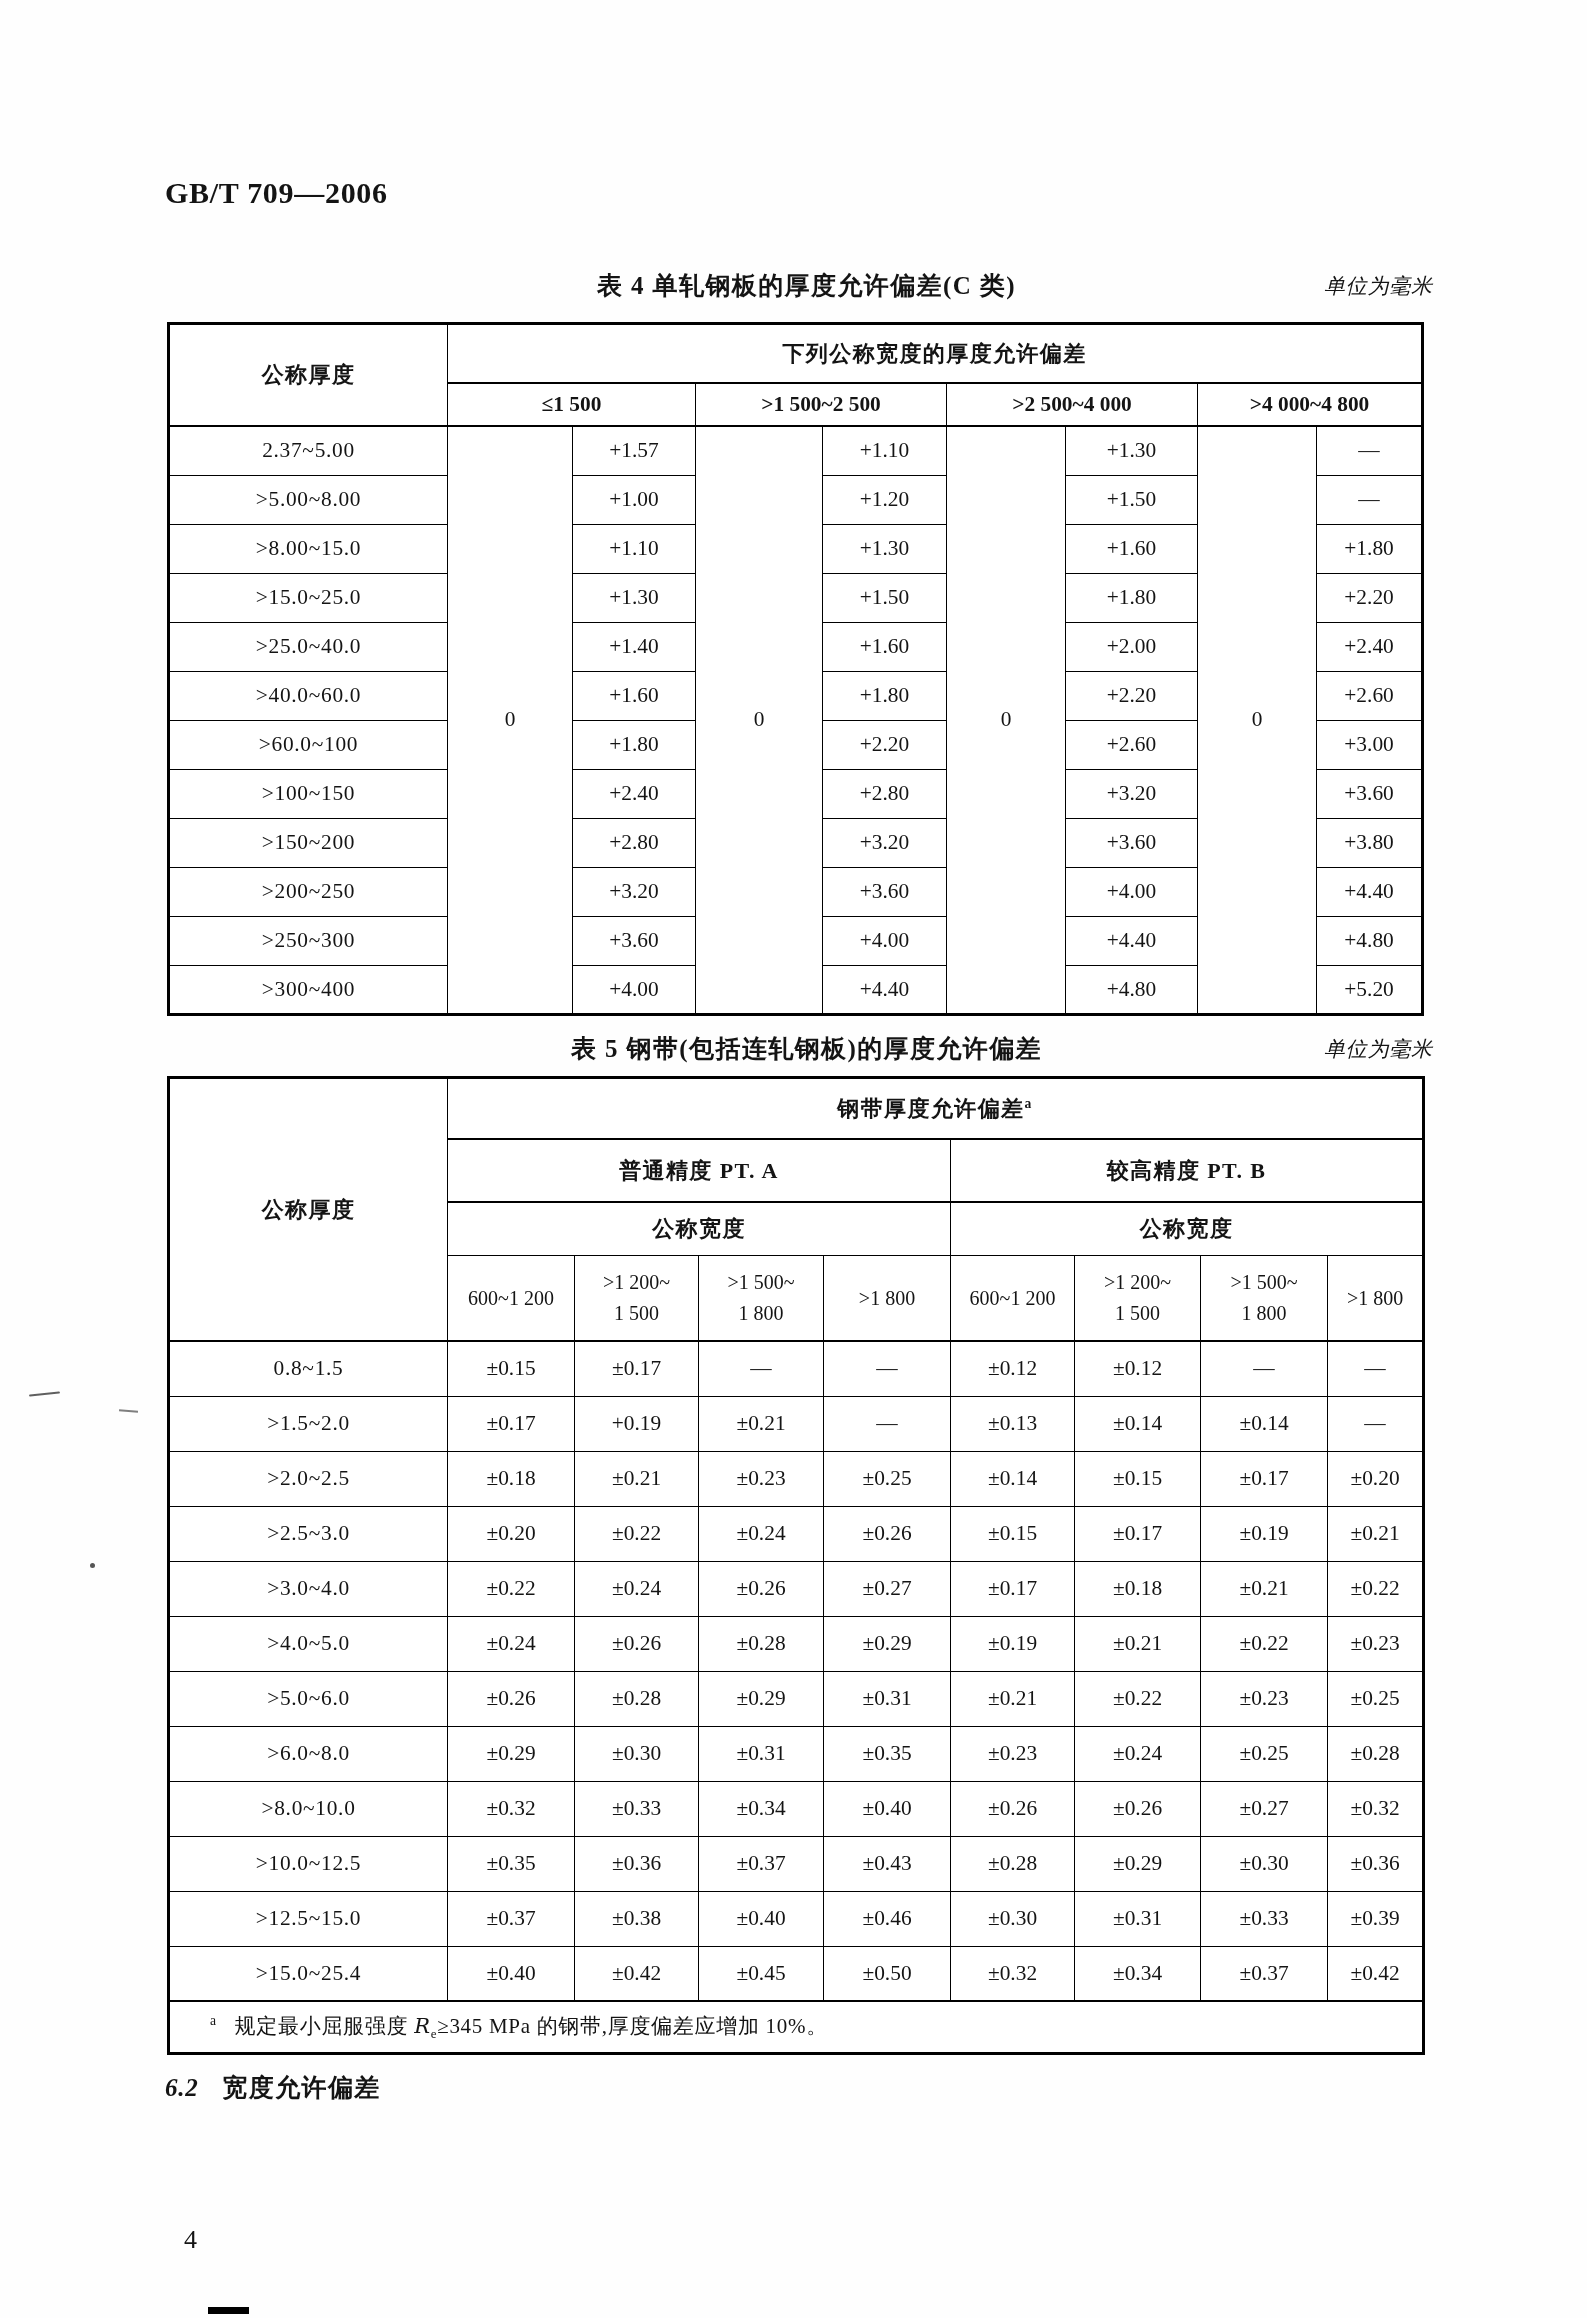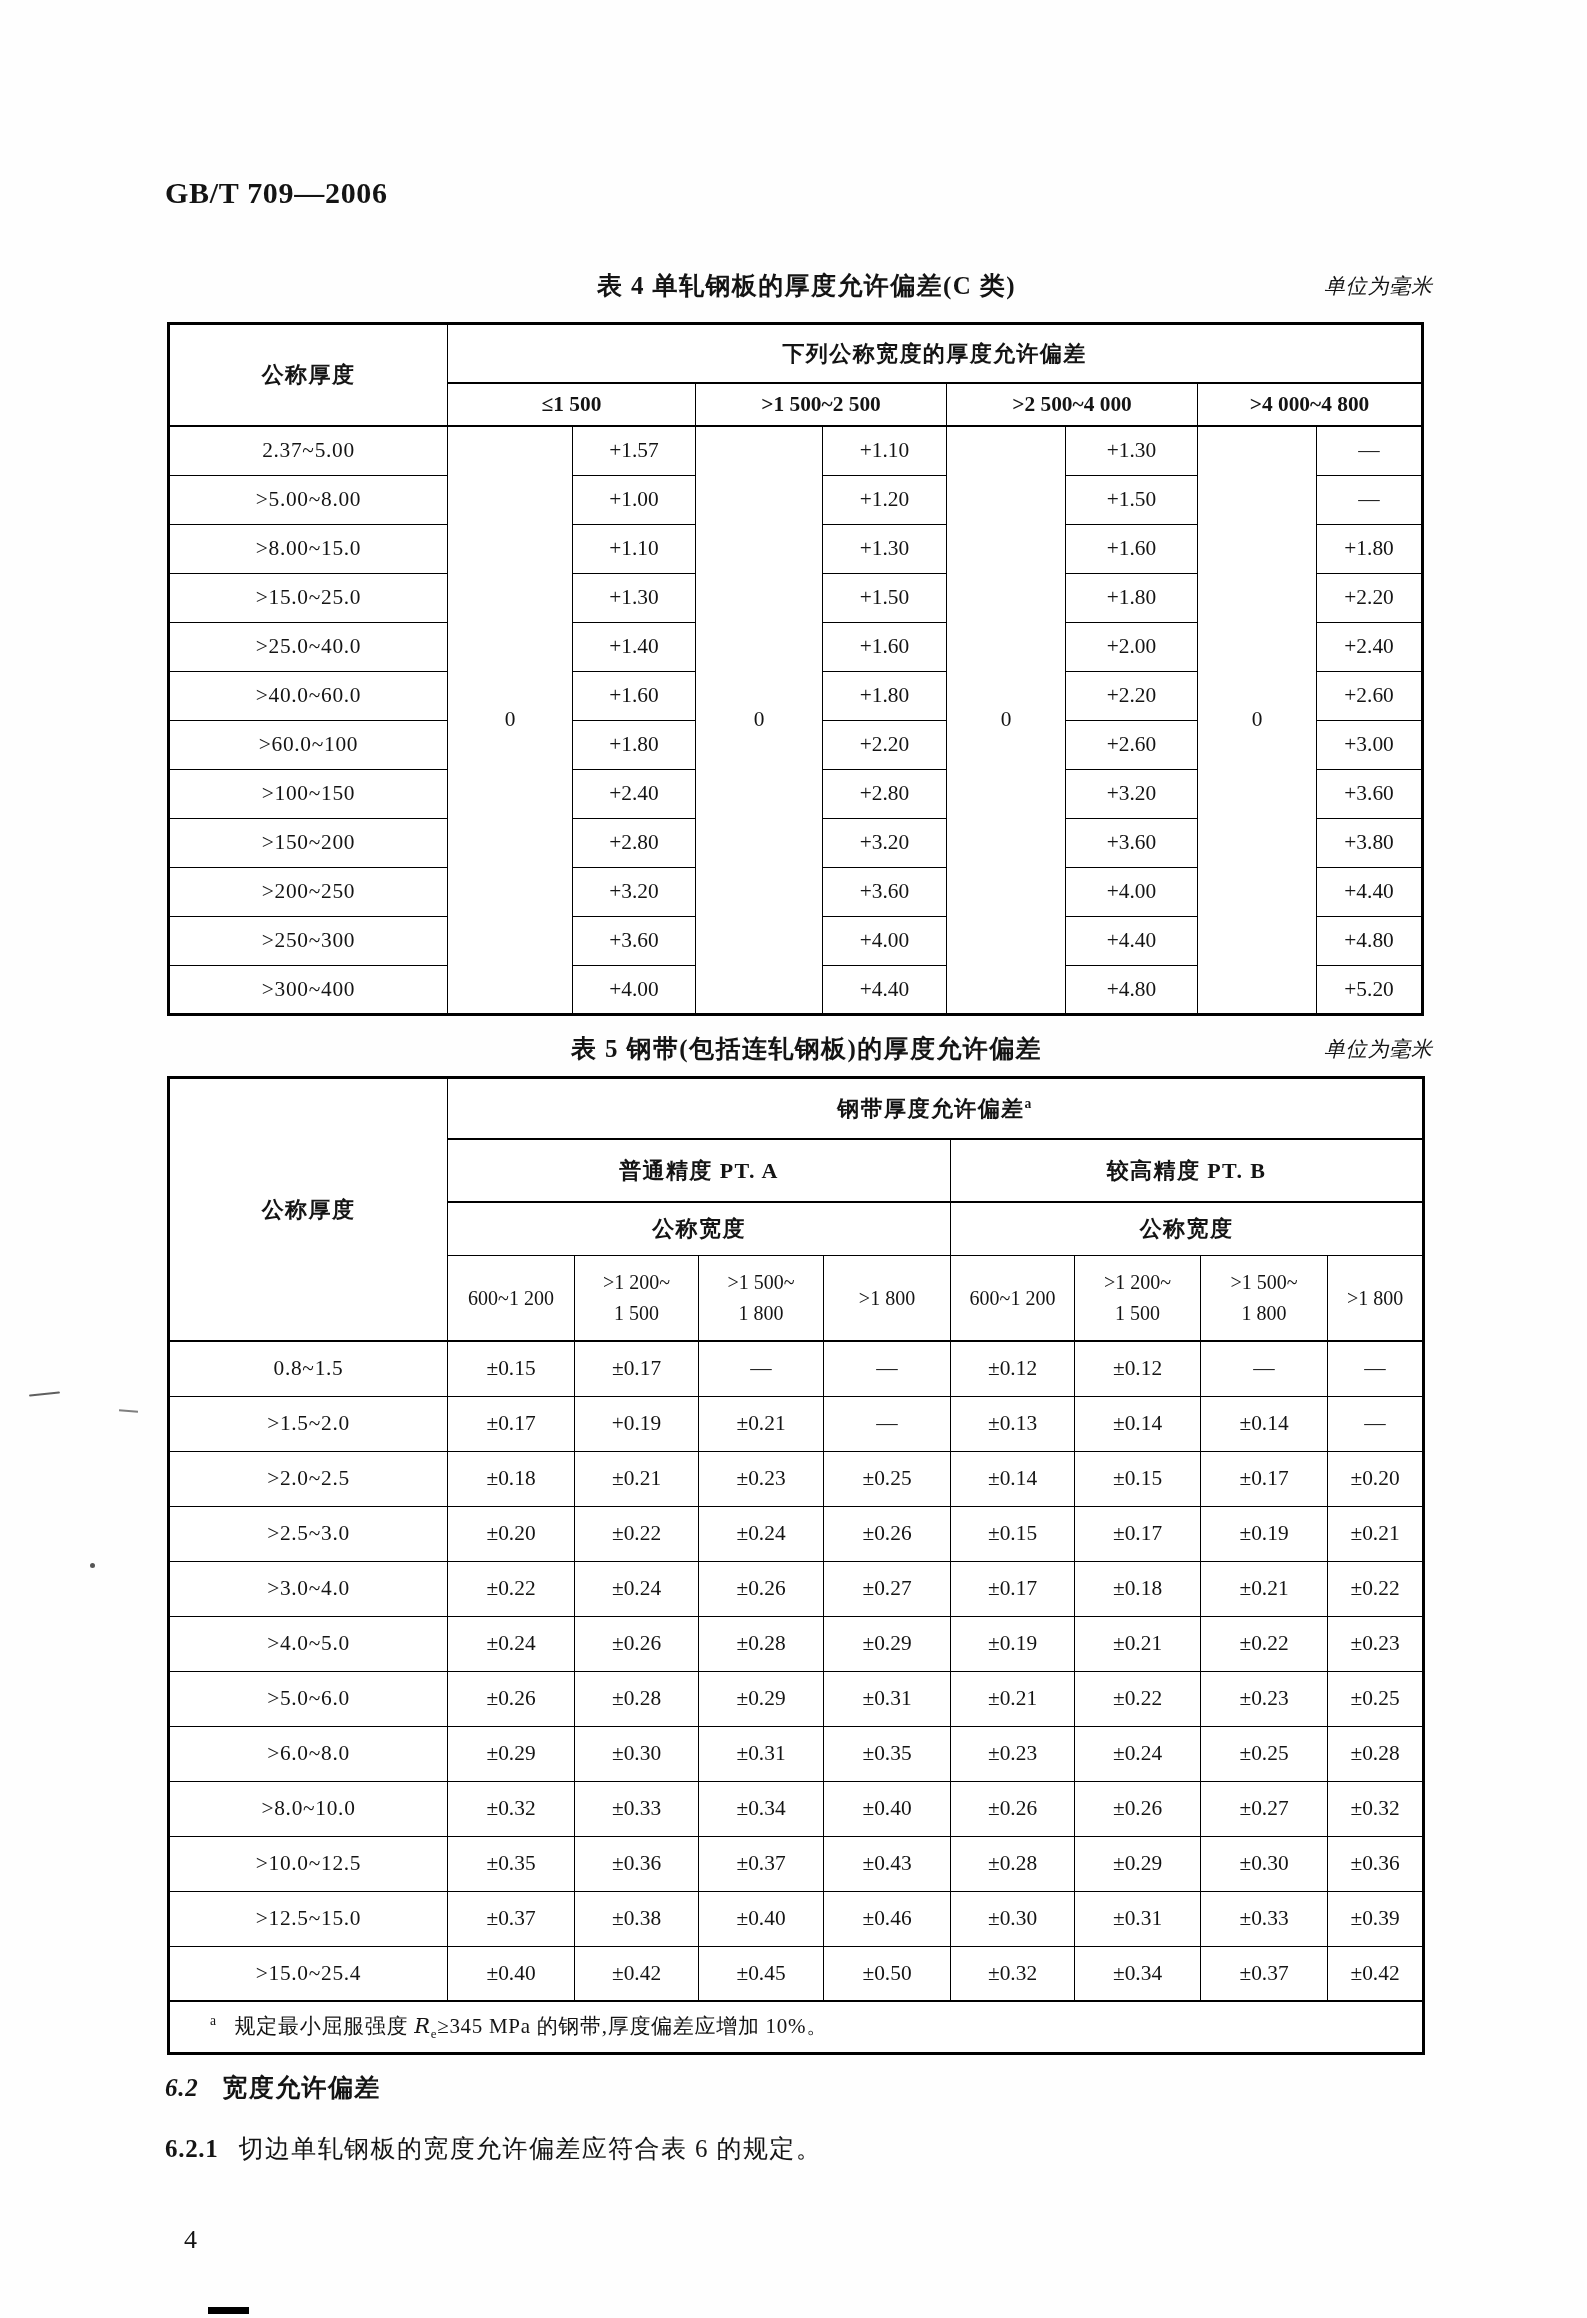--- a/index.html
+++ b/index.html
@@ -379,23 +379,20 @@
         <td colspan="9">
           <sup class="fn">a</sup>&nbsp;&nbsp;&nbsp;<span>规定最小屈服强度 </span><span class="rsym">R</span><sub>e</sub><span>≥345 MPa 的钢带,厚度偏差应增加 10%。</span>
         </td>
       </tr>
     </tbody>
   </table>
 
   <div class="sec-line sec-62">
     <span class="sec-num">6.2</span><span>宽度允许偏差</span>
   </div>
-  <div class="sec-line sec-621">
-    <span class="sec-num">6.2.1</span><span>切边单轧钢板的宽度允许偏差应符合表 6 的规定。</span>
-  </div>
 
   <div class="page-number">4</div>
 
   <div class="art art-tilde"></div>
   <div class="art art-dash"></div>
   <div class="art art-dot"></div>
   <div class="art art-bottombar"></div>
 
 </div>
 

